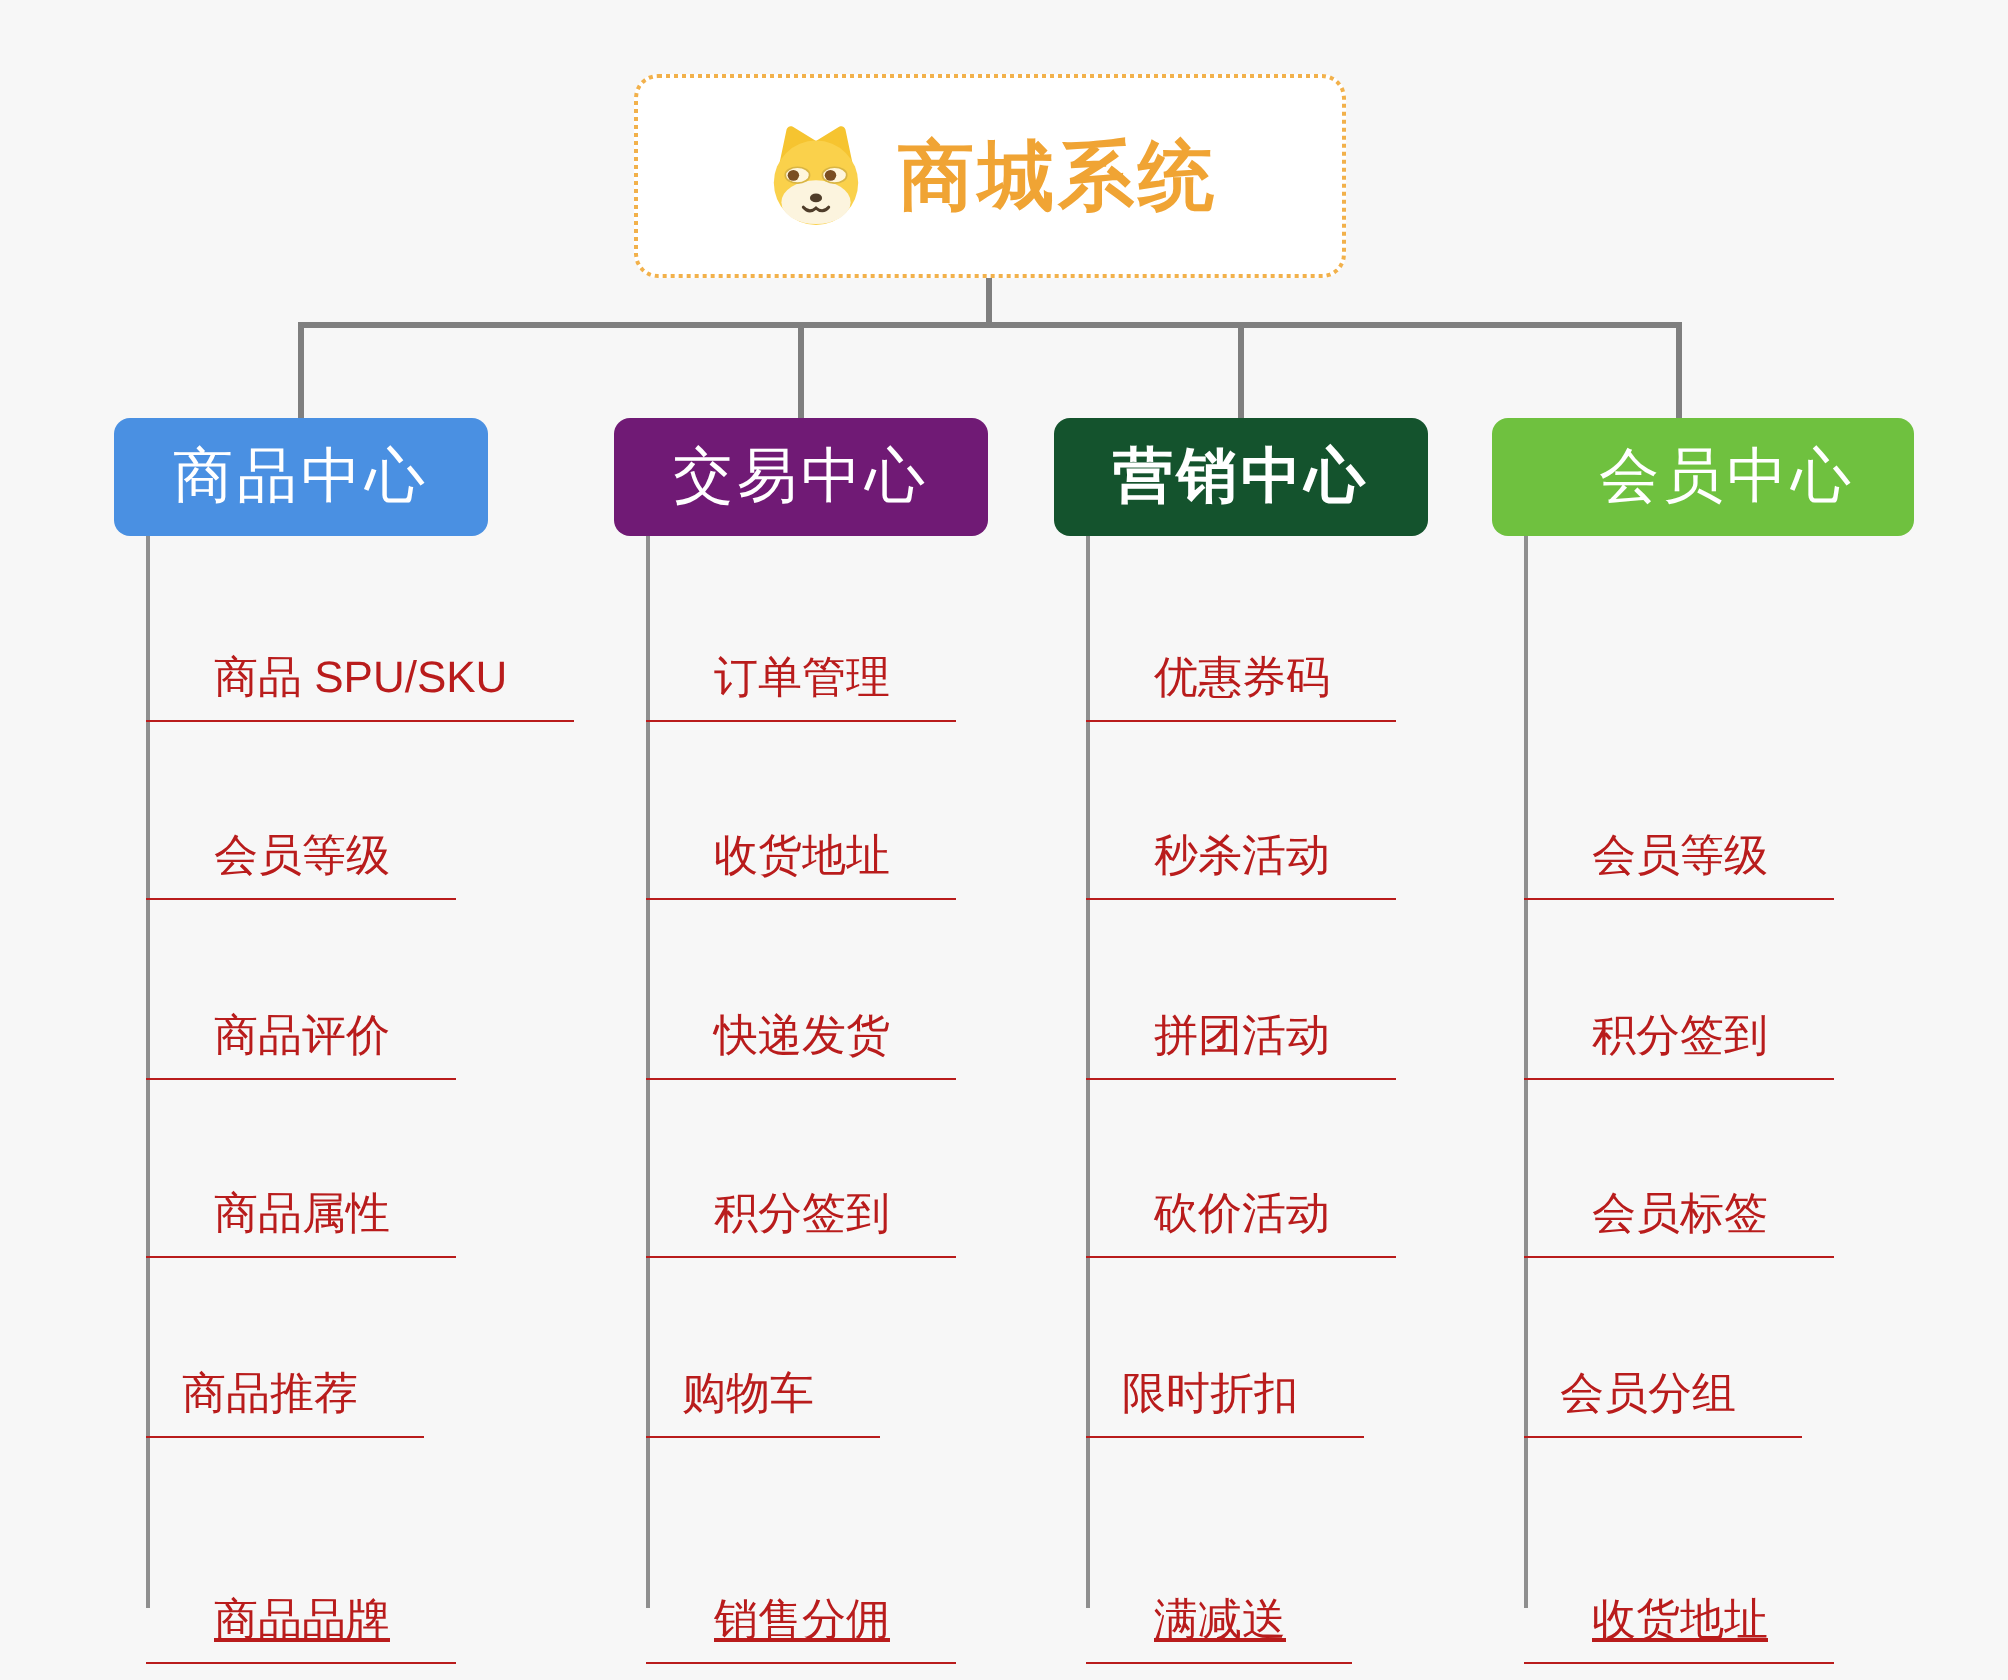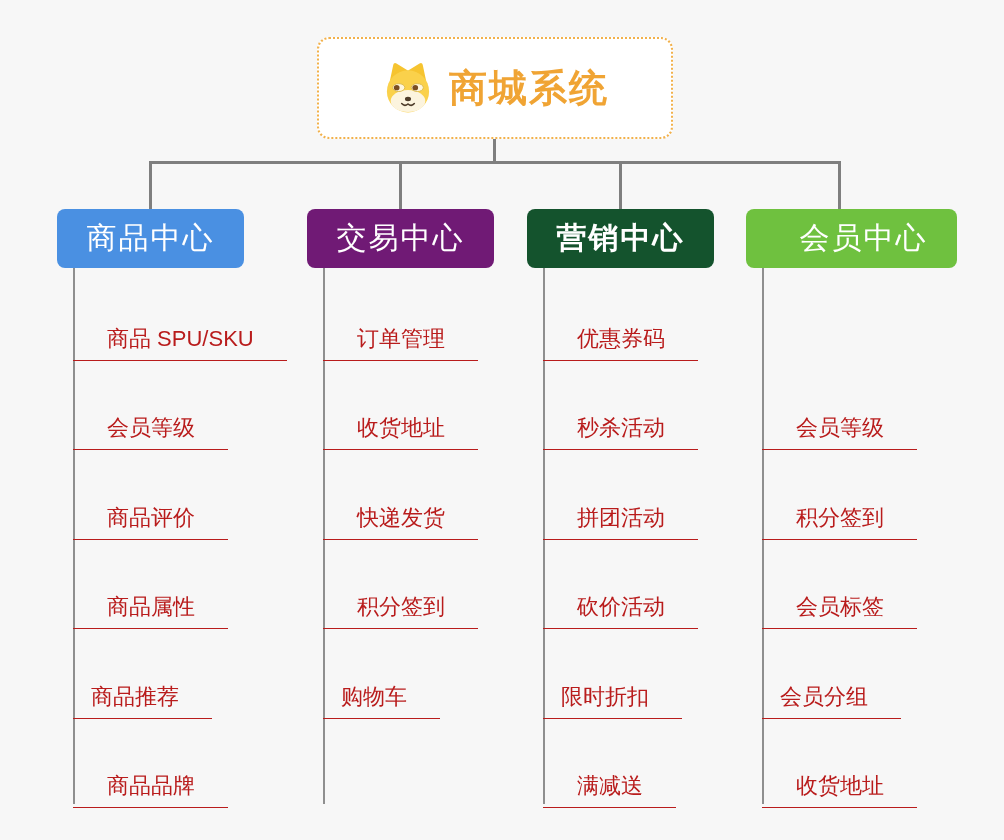--- a/index.html
+++ b/index.html
@@ -38,21 +38,21 @@
   #branch2{left:527px;}
   #branch3{left:746px;padding-left:24px;}
 
   
   .leaf{position:absolute;height:38px;box-sizing:content-box;
         display:flex;align-items:flex-end;
         padding:0 33px 6px 34px;border-bottom:1px solid #b91c1c;
         font-size:22px;color:#b91c1c;white-space:nowrap;}
   .col0{left:73px;}  .col1{left:323px;} .col2{left:543px;} .col3{left:762px;}
   .row0{top:316px;} .row1{top:405px;} .row2{top:495px;}
-  .row3{top:584px;} .row4{top:674px;padding-left:18px;} .row5{top:763px;}
+  .row3{top:584px;} .row4{top:674px;padding-left:18px;} .row5{top:787px;text-decoration:underline;}
 </style>
 </head>
 <body>
 
 <div class="canvas">
 
   <div class="vline" id="stem"></div>
   <div class="hline" id="hbar"></div>
   <div class="vline" id="drop0"></div>
   <div class="vline" id="drop1"></div>
@@ -91,20 +91,21 @@
   <div class="leaf col0 row2">商品评价</div>
   <div class="leaf col0 row3">商品属性</div>
   <div class="leaf col0 row4">商品推荐</div>
   <div class="leaf col0 row5">商品品牌</div>
 
   <div class="leaf col1 row0">订单管理</div>
   <div class="leaf col1 row1">收货地址</div>
   <div class="leaf col1 row2">快递发货</div>
   <div class="leaf col1 row3">积分签到</div>
   <div class="leaf col1 row4">购物车</div>
+  <div class="leaf col1 row5">销售分佣</div>
 
   <div class="leaf col2 row0">优惠券码</div>
   <div class="leaf col2 row1">秒杀活动</div>
   <div class="leaf col2 row2">拼团活动</div>
   <div class="leaf col2 row3">砍价活动</div>
   <div class="leaf col2 row4">限时折扣</div>
   <div class="leaf col2 row5">满减送</div>
 
   <div class="leaf col3 row1">会员等级</div>
   <div class="leaf col3 row2">积分签到</div>

